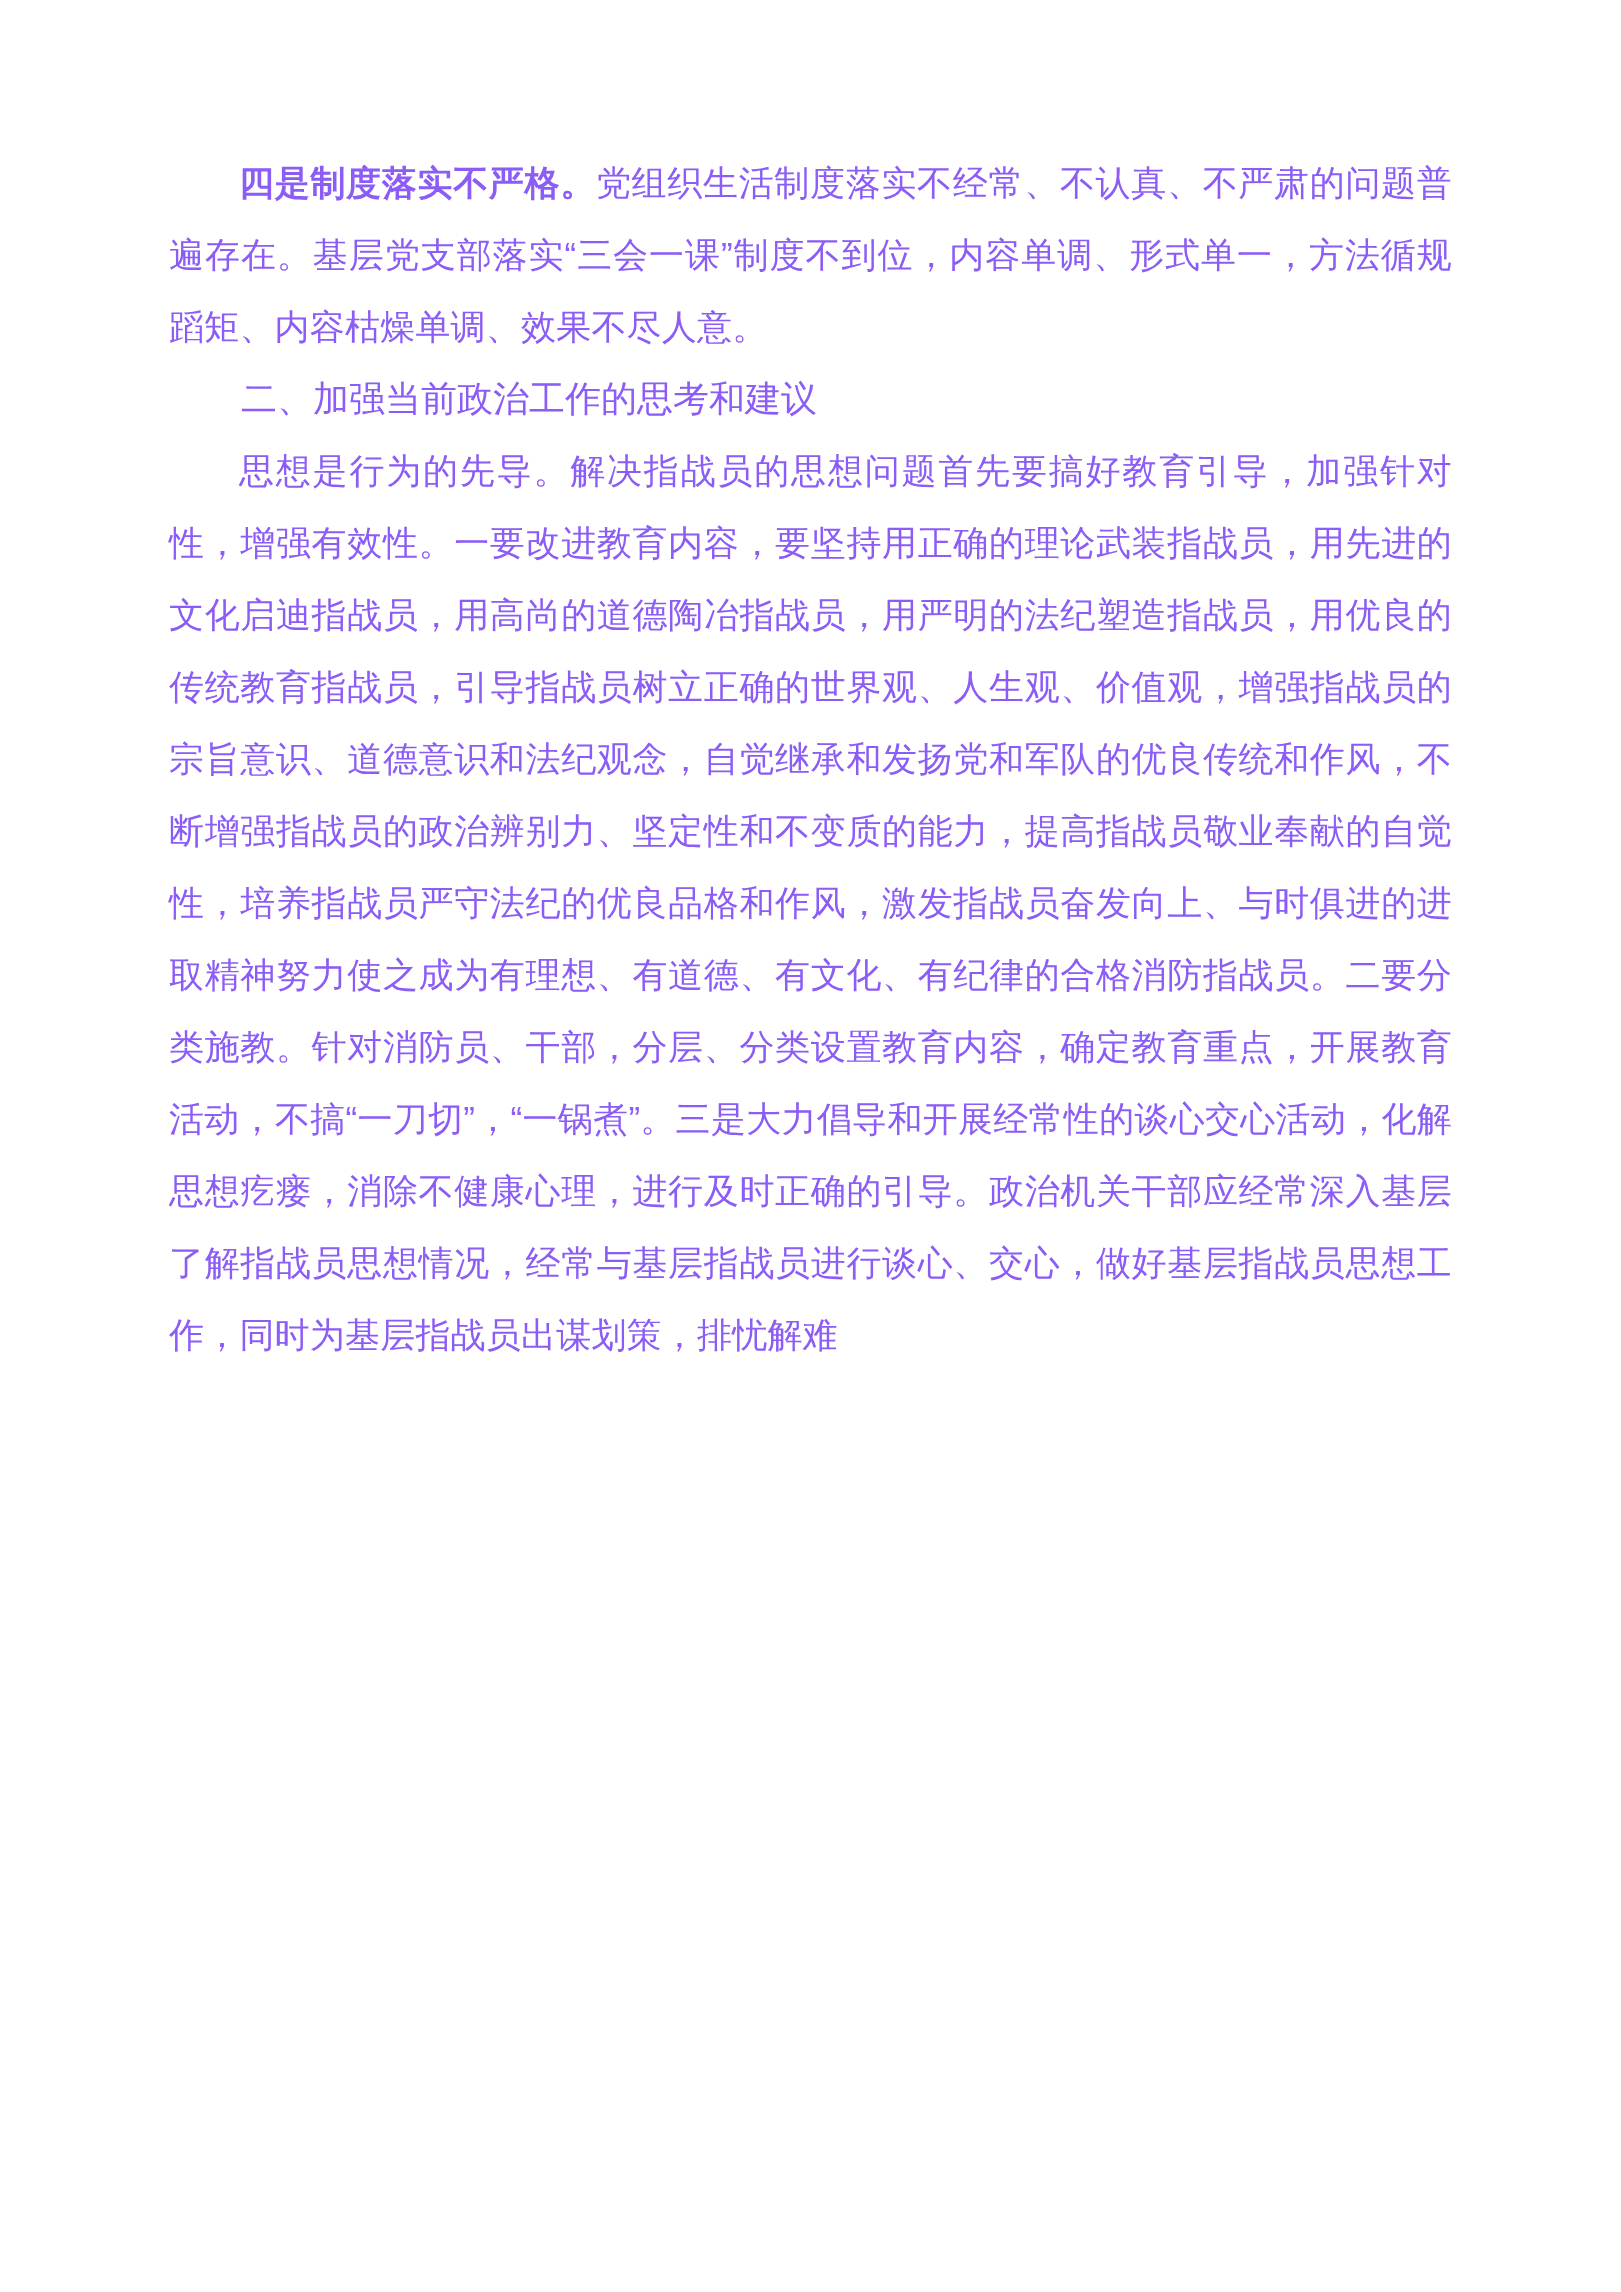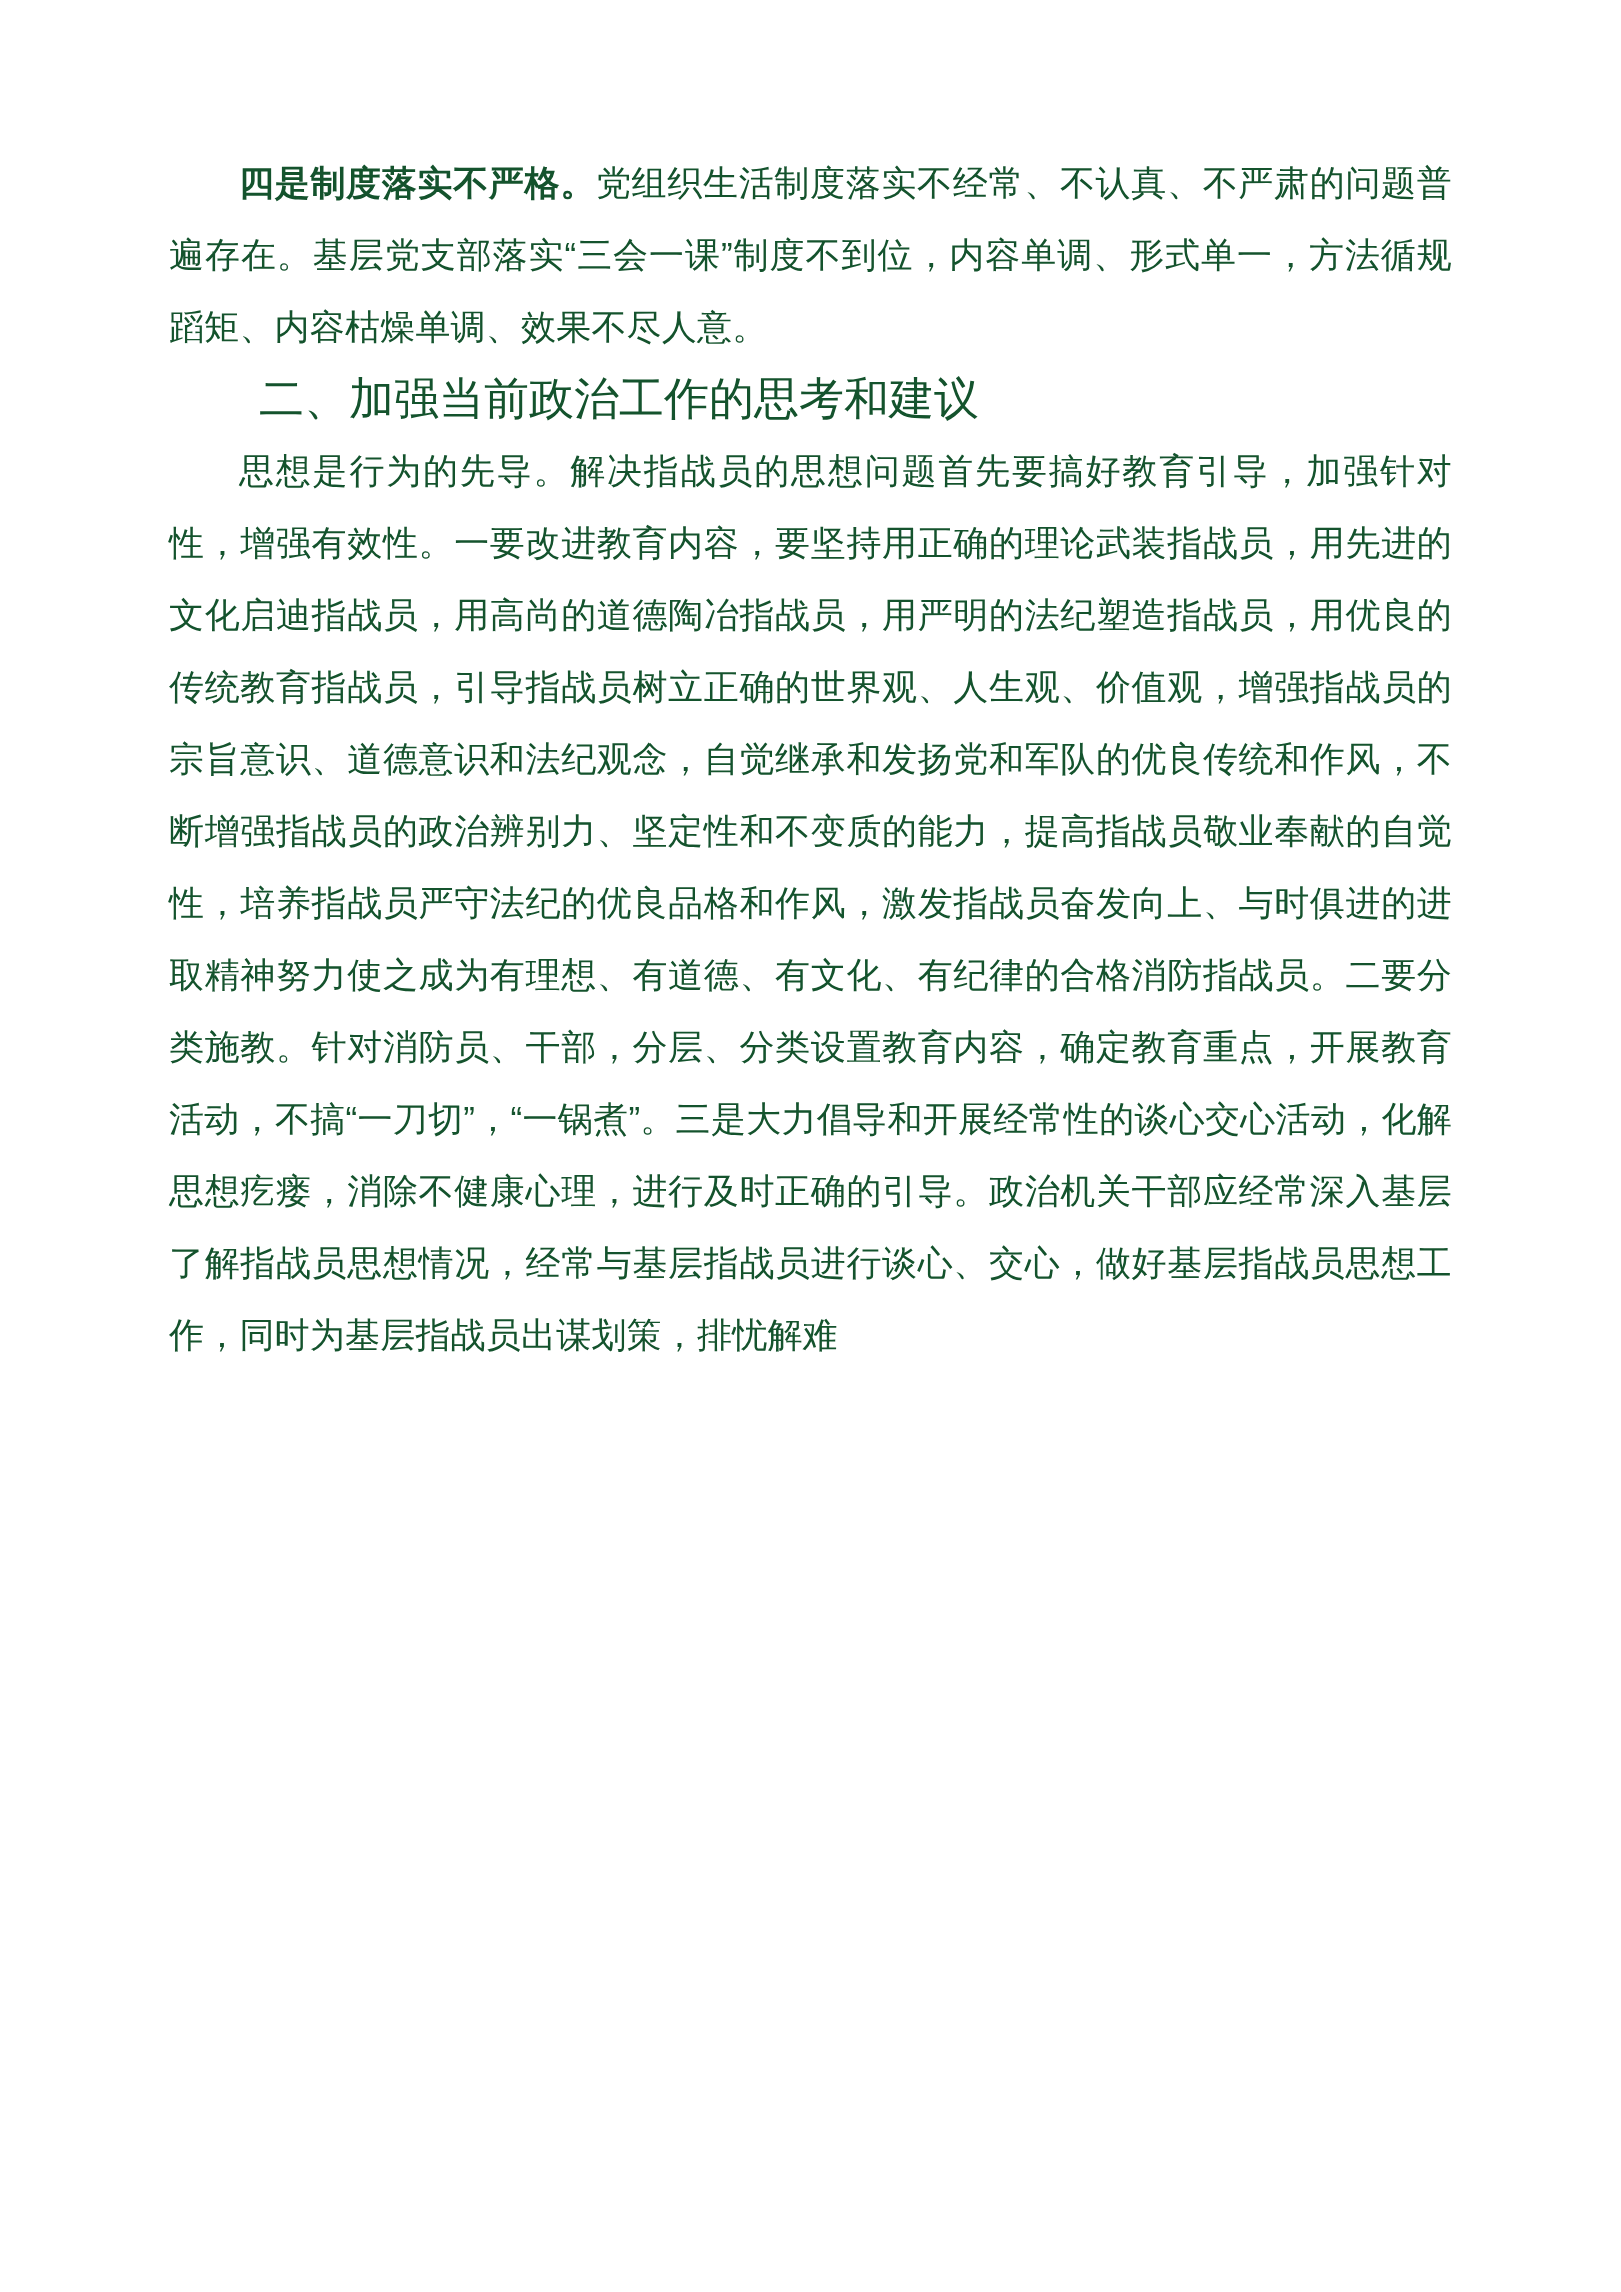--- a/index.html
+++ b/index.html
@@ -8,21 +8,21 @@
     background: #ffffff;
   }
   .page {
     position: relative;
     width: 1621px;
     height: 2293px;
     background: #ffffff;
     box-sizing: border-box;
     padding: 147px 169px 0 169px;
     font-family: "Liberation Sans", "DejaVu Sans", sans-serif;
-    color: #14532d;
+    color: #8b5cf6;
     overflow: hidden;
   }
   .body-text {
     font-size: 35px;
     line-height: 72px;
     text-align: justify;
     text-justify: inter-ideograph;
     letter-spacing: 0.2px;
   }
   p {
@@ -34,21 +34,21 @@
   .lead-bold {
     font-weight: bold;
   }
   .heading-sub {
     font-weight: bold;
     font-size: 36px;
     line-height: 72px;
     text-indent: 2em;
   }
   .heading-num {
-    font-size: 45px;
+    font-size: 36px;
     line-height: 72px;
     text-indent: 2em;
   }
 </style>
 </head>
 <body>
 
 <div class="page">
 
   <p class="body-text indent"><span class="lead-bold">四是制度落实不严格。</span><span>党组织生活制度落实不经常、不认真、不严肃的问题普遍存在。基层党支部落实“三会一课”制度不到位，内容单调、形式单一，方法循规蹈矩、内容枯燥单调、效果不尽人意。</span></p>

